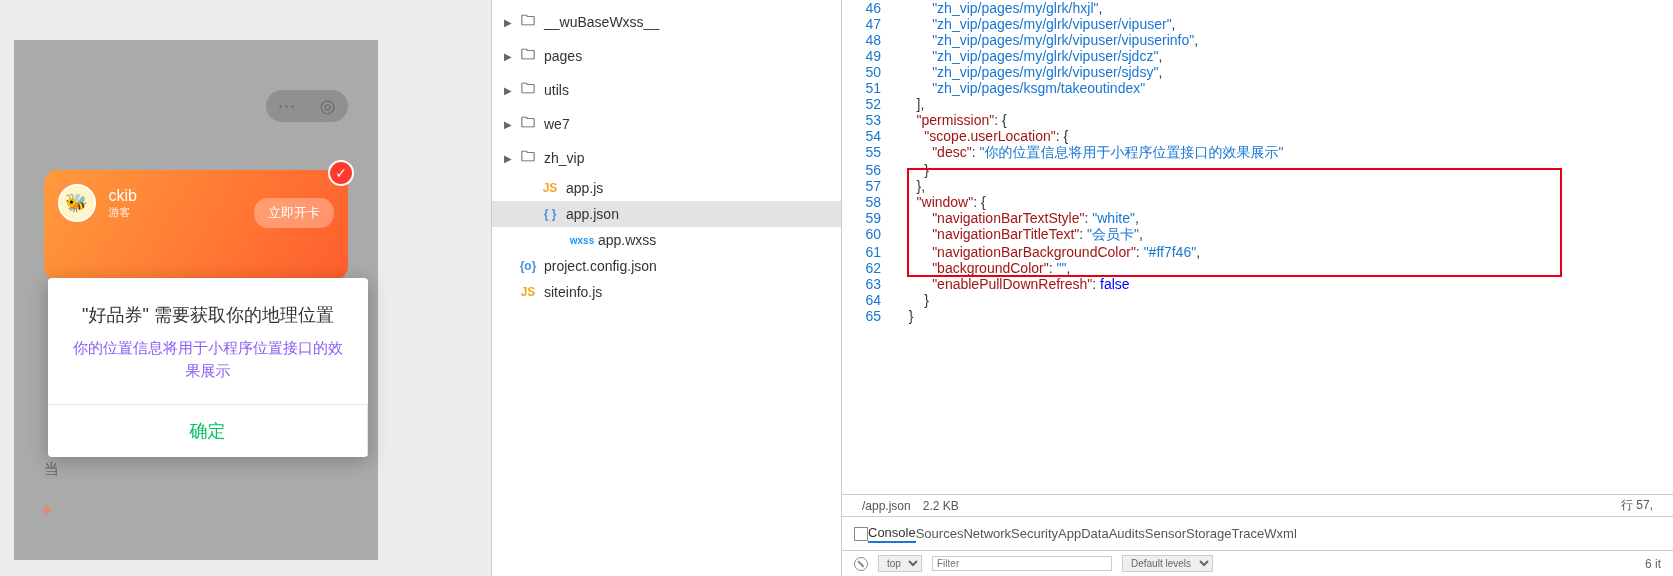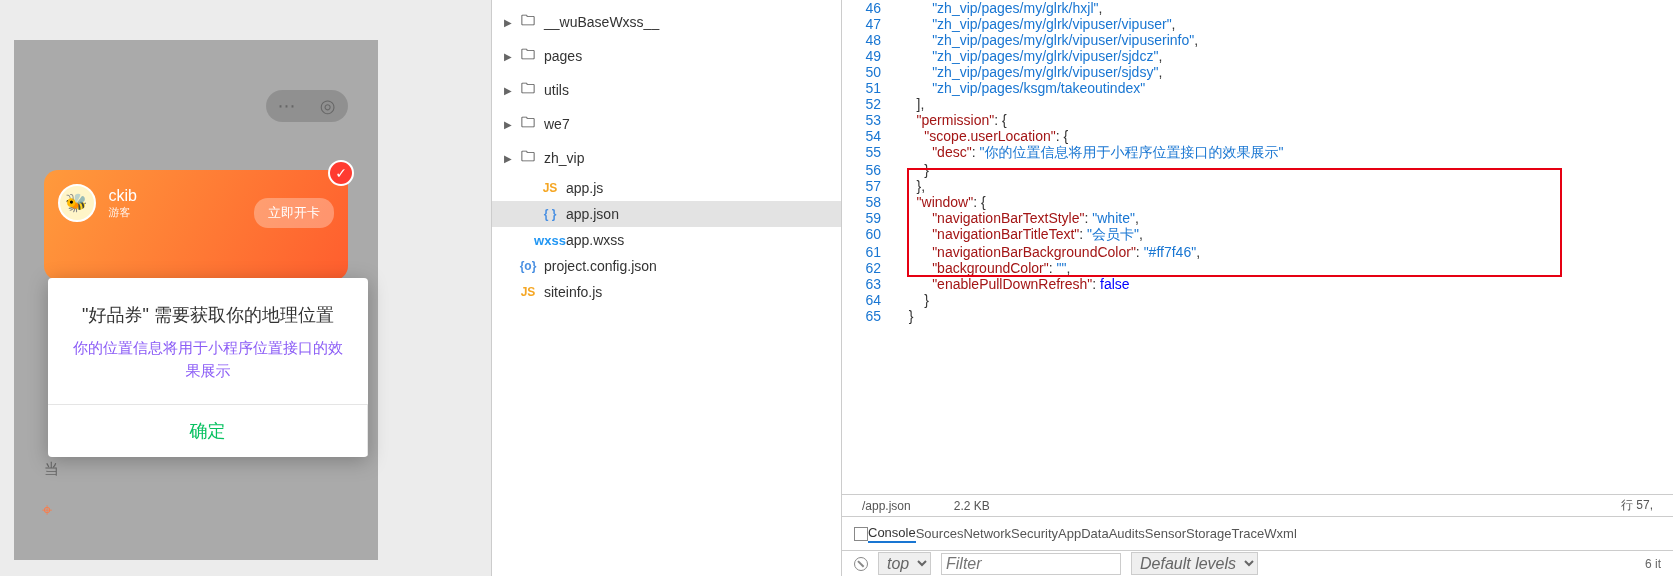--- a/index.html
+++ b/index.html
@@ -26,40 +26,40 @@
 .modal .btns > div:first-child { border-right:1px solid #e5e5e5; color:#333; }
 .modal .btns > div:last-child { color:#07c160; }
 .files { width:350px; border-right:1px solid #ccc; padding:5px 0; overflow:auto; }
 .fnode { display:flex; align-items:center; padding:5px 8px; font-size:14px; color:#333; cursor:pointer; user-select:none; }
 .fnode.sel { background:#e3e3e3; }
 .fnode .arr { width:10px; color:#666; font-size:10px; margin-right:4px; }
 .fnode .ico { width:20px; font-size:12px; margin-right:6px; display:inline-flex; align-items:center; justify-content:center; font-weight:bold; }
 .ico.fld { color:#555; font-size:14px; }
 .ico.js { color:#f5a623; }
 .ico.json { color:#4a90e2; }
-.ico.wxss { color:#2196f3; font-size:13px; }
+.ico.wxss { color:#2196f3; font-size:10px;margin-left:32px; }
 .editor { flex:1; display:flex; flex-direction:column; min-width:0; }
 .code { flex:1; overflow:auto; font-family:Consolas,Menlo,monospace; font-size:14px; position:relative; }
 .line { display:flex; white-space:pre; }
 .ln { width:55px; text-align:right; padding-right:16px; color:#1976d2; user-select:none; }
 .ct { flex:1; padding-left:4px; }
 .s-key { color:#a31515; }
 .s-str { color:#1976d2; }
 .s-bool { color:#0000ff; }
 .s-punc { color:#333; }
 .hl { position:absolute; border:2px solid #e60012; pointer-events:none; }
 .status { height:22px; border-top:1px solid #ccc; display:flex; align-items:center; padding:0 20px; font-size:12px; color:#555; }
 .status .r { margin-left:auto; }
 .devtabs { height:34px; border-top:1px solid #ccc; display:flex; align-items:center; padding:0 12px; font-size:13px; color:#555; }
 .devtabs .sq { width:14px; height:14px; border:1px solid #888; }
 .devtabs span.act { color:#333; border-bottom:2px solid #1976d2; padding-bottom:1px; }
 .devbar { height:26px; border-top:1px solid #ccc; display:flex; align-items:center; padding:0 12px; font-size:12px; color:#666; gap:10px; }
 .devbar .o { width:14px; height:14px; border:1.5px solid #888; border-radius:50%; position:relative; }
 .devbar .o::after { content:''; position:absolute; left:2px; right:2px; top:45%; height:1.5px; background:#888; transform:rotate(45deg); }
-.devbar select, .devbar input { font-size:16px; border:1px solid #ccc; padding:1px 4px; color:#666;font-style:italic; }
+.devbar select, .devbar input { font-size:10px; border:1px solid #ccc; padding:1px 4px; color:#666; }
 .devbar input { width:180px; }
 </style>
 </head>
 <body>
 
 <div class="cols">
 
   <div class="preview">
     <div class="device">
       <div class="pill">
@@ -159,21 +159,21 @@
         <div class="line"><span class="ln">59</span><span class="ct">        <span class="s-key">"navigationBarTextStyle"</span><span class="s-punc">: </span><span class="s-str">"white"</span><span class="s-punc">,</span></span></div>
         <div class="line"><span class="ln">60</span><span class="ct">        <span class="s-key">"navigationBarTitleText"</span><span class="s-punc">: </span><span class="s-str">"会员卡"</span><span class="s-punc">,</span></span></div>
         <div class="line"><span class="ln">61</span><span class="ct">        <span class="s-key">"navigationBarBackgroundColor"</span><span class="s-punc">: </span><span class="s-str">"#ff7f46"</span><span class="s-punc">,</span></span></div>
         <div class="line"><span class="ln">62</span><span class="ct">        <span class="s-key">"backgroundColor"</span><span class="s-punc">: </span><span class="s-str">""</span><span class="s-punc">,</span></span></div>
         <div class="line"><span class="ln">63</span><span class="ct">        <span class="s-key">"enablePullDownRefresh"</span><span class="s-punc">: </span><span class="s-bool">false</span></span></div>
         <div class="line"><span class="ln">64</span><span class="ct">      <span class="s-punc">}</span></span></div>
         <div class="line"><span class="ln">65</span><span class="ct">  <span class="s-punc">}</span></span></div>
       </div>
     <div class="status">
       <span>/app.json</span>
-      <span style="margin-left:43px">2.2 KB</span>
+      <span style="margin-left:12px">2.2 KB</span>
       <span class="r">行 57,</span>
     </div>
     <div class="devtabs" id="devtabs">
       <span class="sq"></span>
     <span class="act">Console</span>
         <span>Sources</span>
         <span>Network</span>
         <span>Security</span>
         <span>AppData</span>
         <span>Audits</span>

